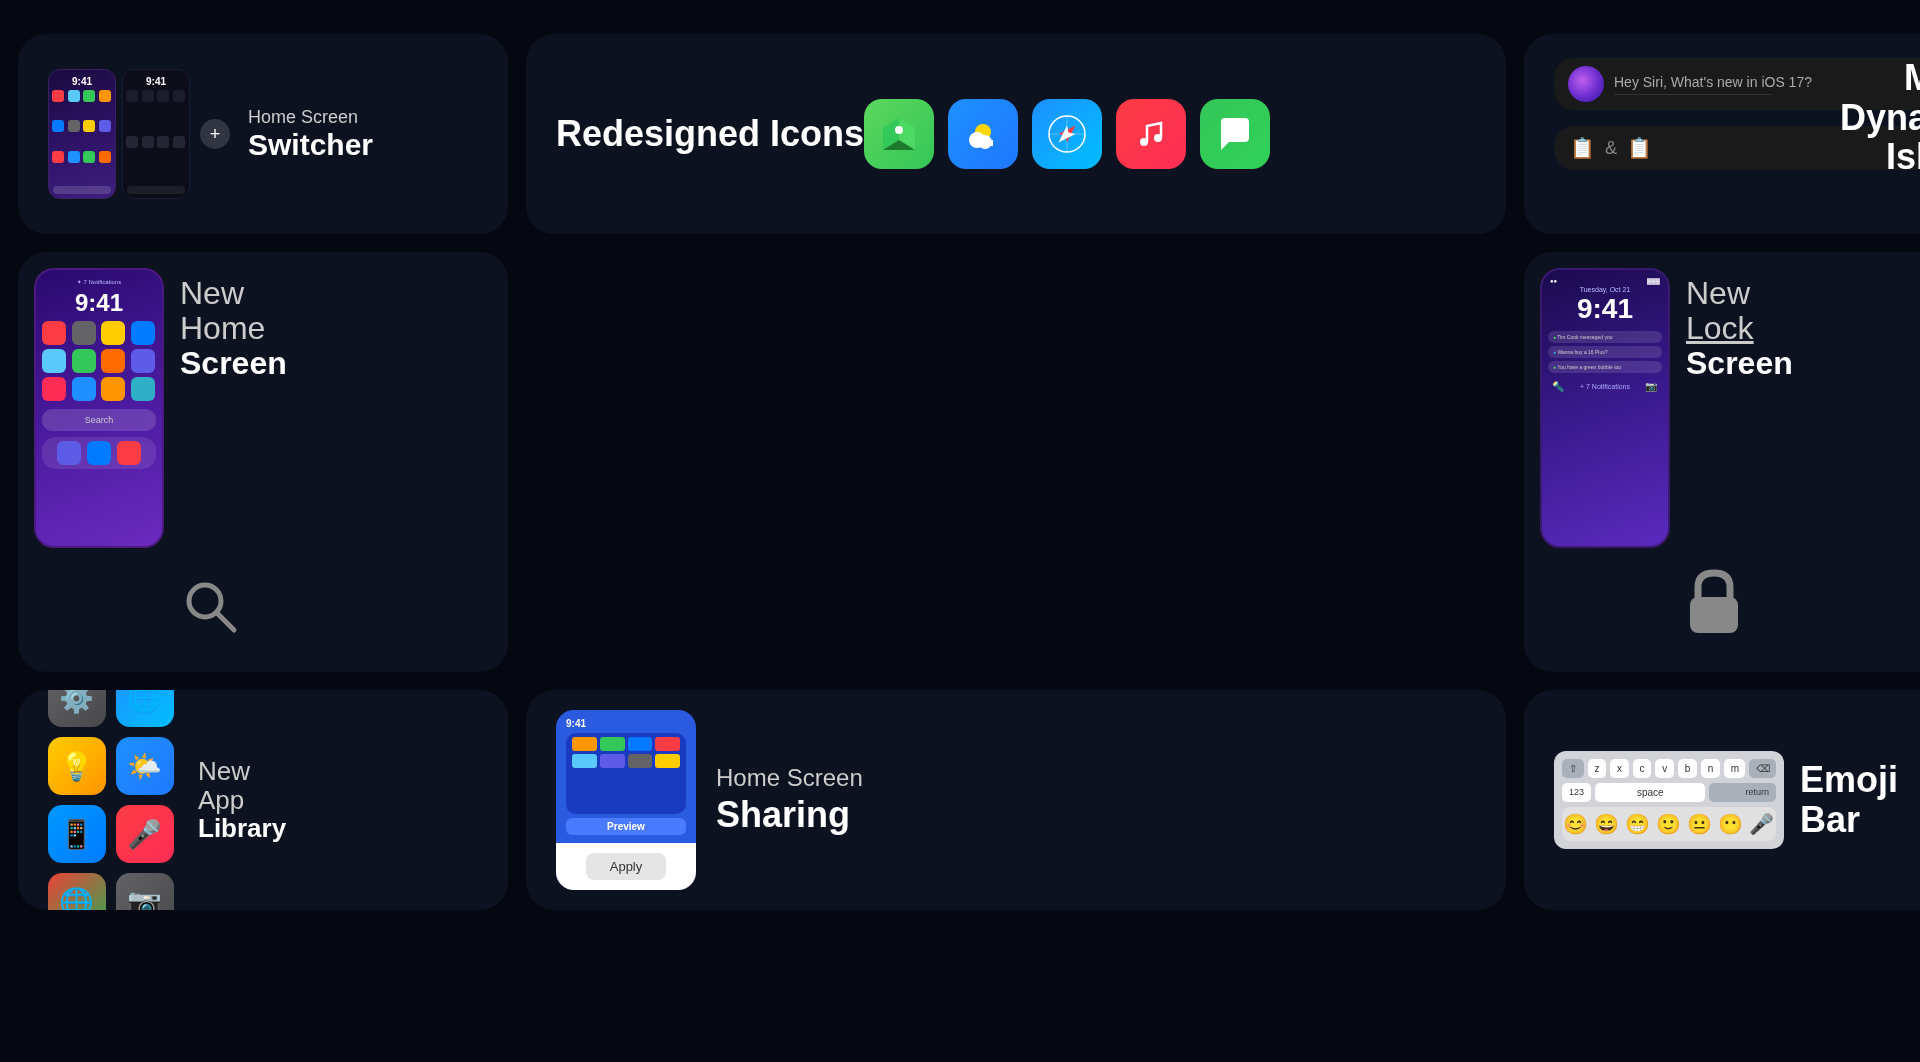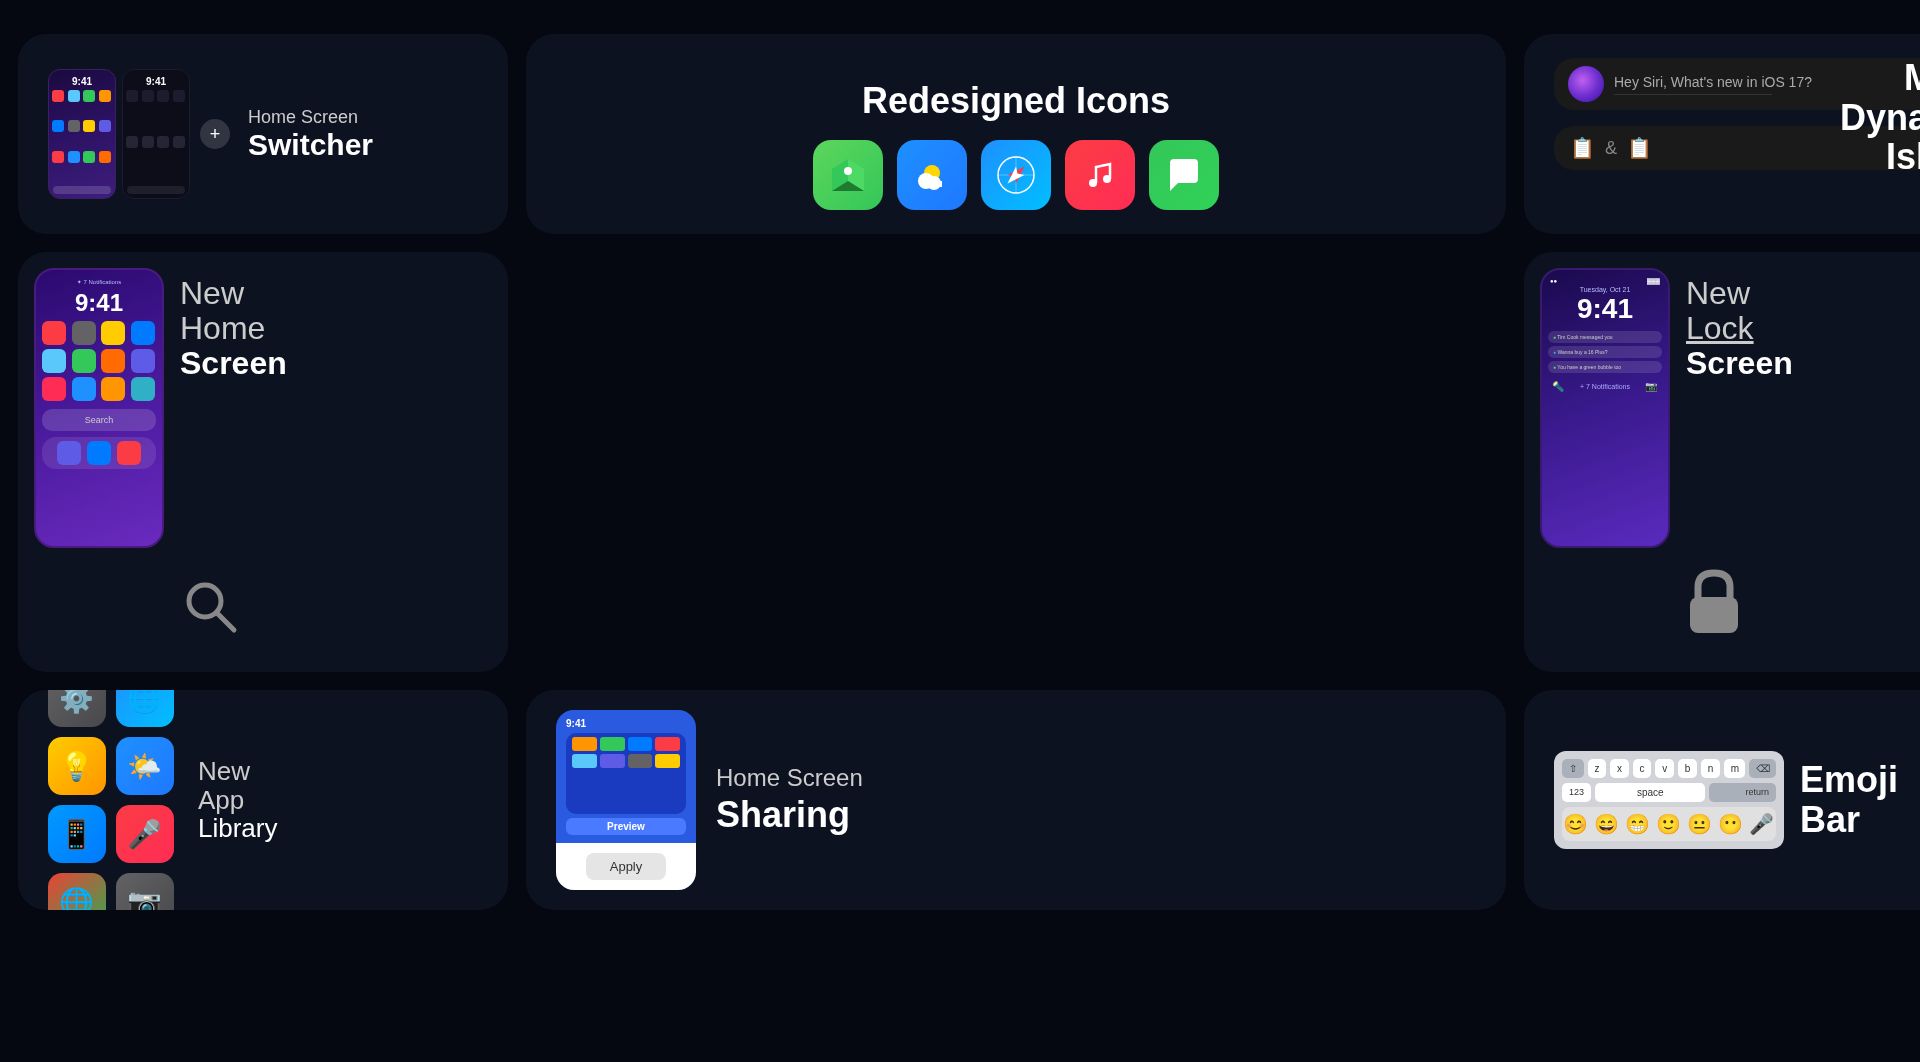--- a/index.html
+++ b/index.html
@@ -38,24 +38,24 @@
     
     .card-switcher {
       grid-column: 1;
       grid-row: 1;
       gap: 18px;
     }
 
     .card-redesigned {
       grid-column: 2;
       grid-row: 1;
-      flex-direction: column;
-      justify-content: flex-end;
-      align-items: center;
-      gap: 18px;
+      flex-direction: row;
+      justify-content: flex-start;
+      align-items: center;
+      gap: 0;
     }
 
     .card-dynamic {
       grid-column: 3;
       grid-row: 1;
       gap: 16px;
       flex-direction: column;
       align-items: flex-start;
     }
 
@@ -766,21 +766,21 @@
       <div class="lib-icon app-lightbulb">💡</div>
       <div class="lib-icon app-weather">🌤️</div>
       <div class="lib-icon app-app-store">📱</div>
       <div class="lib-icon app-voice-memo">🎤</div>
       <div class="lib-icon app-chrome">🌐</div>
       <div class="lib-icon app-camera">📷</div>
     </div>
     <div style="margin-left:8px;">
       <div style="font-size:26px;font-weight:300;color:#cccccc;line-height:1.1;">New</div>
       <div style="font-size:26px;font-weight:300;color:#cccccc;line-height:1.1;">App</div>
-      <div style="font-size:26px;font-weight:400;color:white;line-height:1.1;">Library</div>
+      <div style="font-size:26px;font-weight:700;color:white;line-height:1.1;">Library</div>
     </div>
   </div>
 
   <div class="card card-sharing">
     <div class="sharing-phone-mock">
       <div class="sharing-top">
         <div class="sharing-time">9:41</div>
         <div style="background:#1a3abf;border-radius:10px;padding:4px 6px;flex:1;display:flex;flex-direction:column;gap:4px;">
           <div style="display:grid;grid-template-columns:repeat(4,1fr);gap:3px;">
             <div style="height:14px;background:#ff9500;border-radius:3px;"></div>

